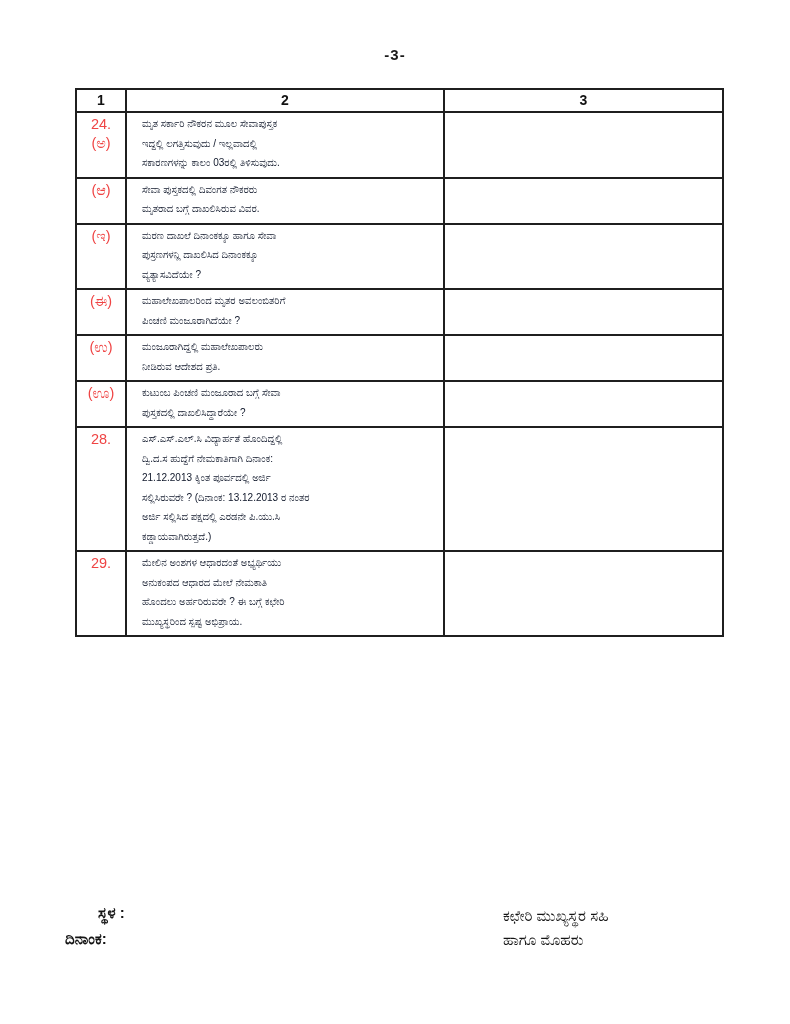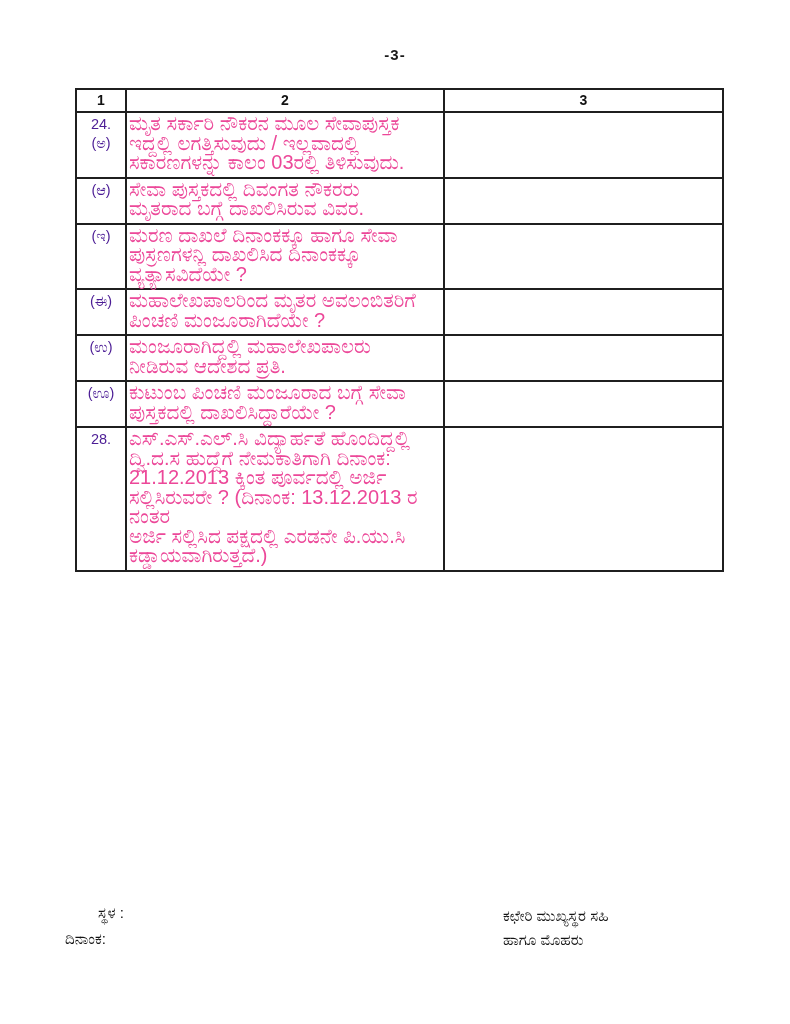--- a/index.html
+++ b/index.html
@@ -43,46 +43,47 @@
     font-weight: bold;
     padding: 2px 4px 3px;
     text-align: center;
     color: #121212;
   }
   td.col-num {
     text-align: center;
     font-size: 14.5px;
     line-height: 19px;
     padding: 2px 2px 3px;
-    color: #4c1d95;
+    color: #ef4444;
   }
   td.col-desc {
-    font-size: 20px;
+    font-size: 10px;
     line-height: 19.5px;
-    padding: 1px 2px 4px;
+    padding: 1px 15px 4px;
     white-space: pre-line;
-    color: #ec4899;
+    color: #0f172a;
   }
   td.col-remarks {
     padding: 2px 6px;
     font-size: 15px;
   }
   .footer {
     position: absolute;
     top: 900px;
     left: 0;
     width: 100%;
     font-size: 15px;
     color: #141414;
   }
   .footer-left {
     position: absolute;
     left: 65px;
     top: 0;
     line-height: 26px;
+    font-weight: bold;
   }
   .footer-left .place-row { padding-left: 33px; }
   .footer-right {
     position: absolute;
     left: 503px;
     top: 4px;
     width: 192px;
     text-align: left;
     line-height: 24px;
   }
@@ -165,20 +166,30 @@
             <div>28.</div>
           </td>
           <td class="col-desc">ಎಸ್.ಎಸ್.ಎಲ್.ಸಿ ವಿದ್ಯಾರ್ಹತೆ ಹೊಂದಿದ್ದಲ್ಲಿ
 ದ್ವಿ.ದ.ಸ ಹುದ್ದೆಗೆ ನೇಮಕಾತಿಗಾಗಿ ದಿನಾಂಕ:
 21.12.2013 ಕ್ಕಿಂತ ಪೂರ್ವದಲ್ಲಿ ಅರ್ಜಿ
 ಸಲ್ಲಿಸಿರುವರೇ ? (ದಿನಾಂಕ: 13.12.2013 ರ ನಂತರ
 ಅರ್ಜಿ ಸಲ್ಲಿಸಿದ ಪಕ್ಷದಲ್ಲಿ ಎರಡನೇ ಪಿ.ಯು.ಸಿ
 ಕಡ್ಡಾಯವಾಗಿರುತ್ತದೆ.)</td>
           <td class="col-remarks"></td>
         </tr>
+        <tr>
+          <td class="col-num">
+            <div>29.</div>
+          </td>
+          <td class="col-desc">ಮೇಲಿನ ಅಂಶಗಳ ಆಧಾರದಂತೆ ಅಭ್ಯರ್ಥಿಯು
+ಅನುಕಂಪದ ಆಧಾರದ ಮೇಲೆ ನೇಮಕಾತಿ
+ಹೊಂದಲು ಅರ್ಹರಿರುವರೇ ? ಈ ಬಗ್ಗೆ ಕಛೇರಿ
+ಮುಖ್ಯಸ್ಥರಿಂದ ಸ್ಪಷ್ಟ ಅಭಿಪ್ರಾಯ.</td>
+          <td class="col-remarks"></td>
+        </tr>
       </tbody>
   </table>
 
   <div class="footer">
     <div class="footer-left">
       <div class="place-row">ಸ್ಥಳ :</div>
       <div class="date-row">ದಿನಾಂಕ:</div>
     </div>
     <div class="footer-right">
       <div>ಕಛೇರಿ ಮುಖ್ಯಸ್ಥರ ಸಹಿ</div>

